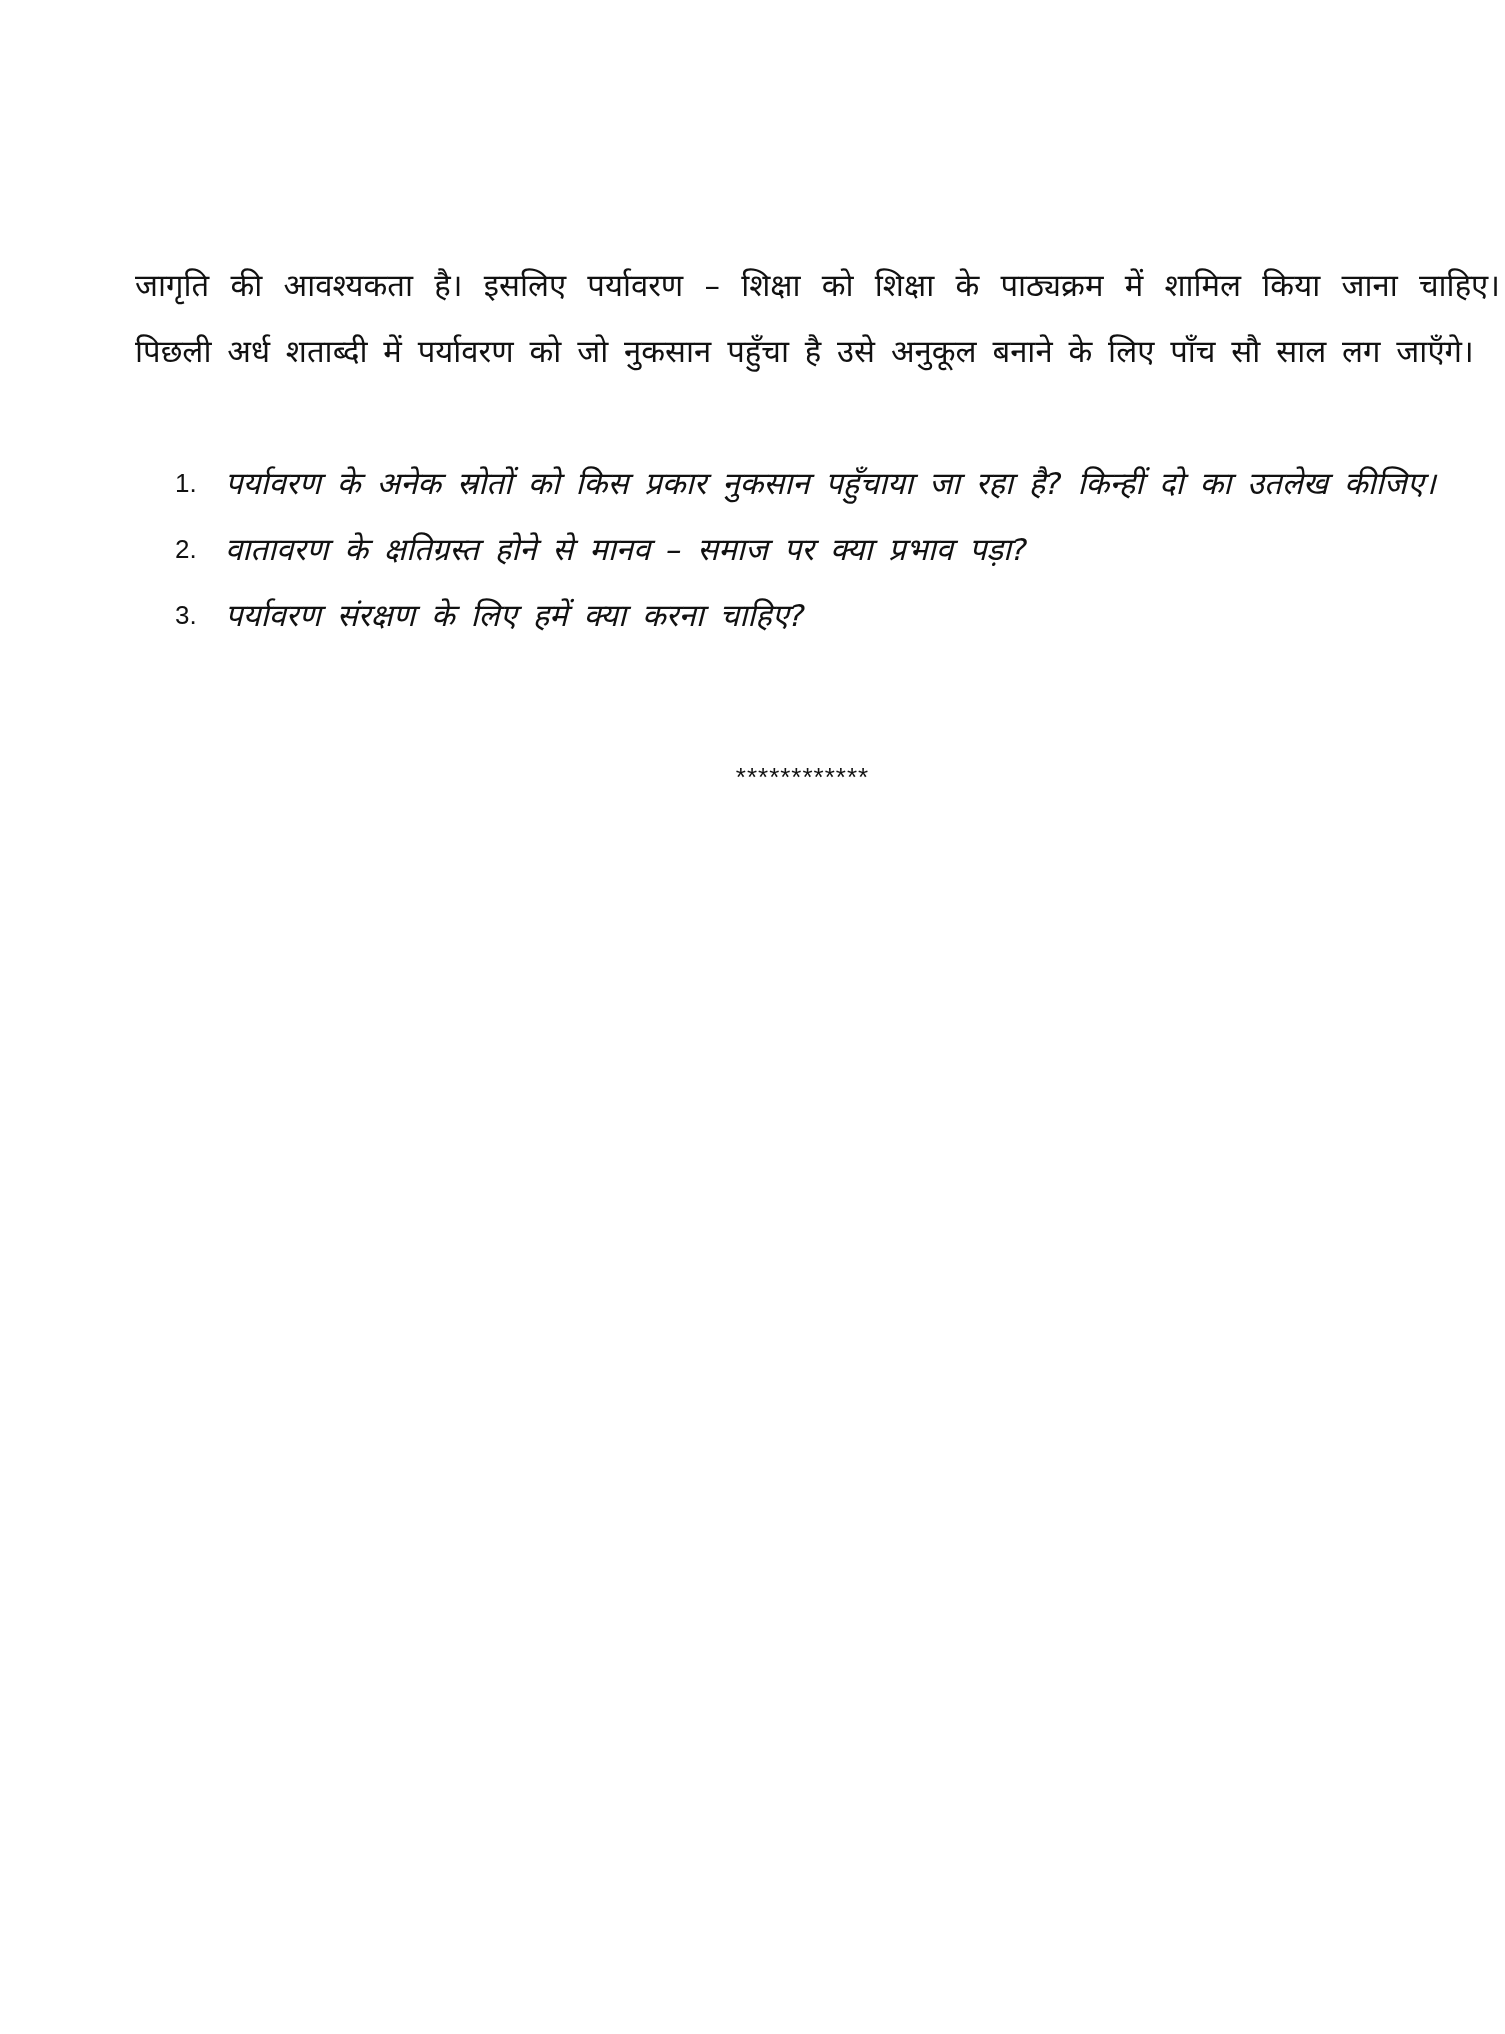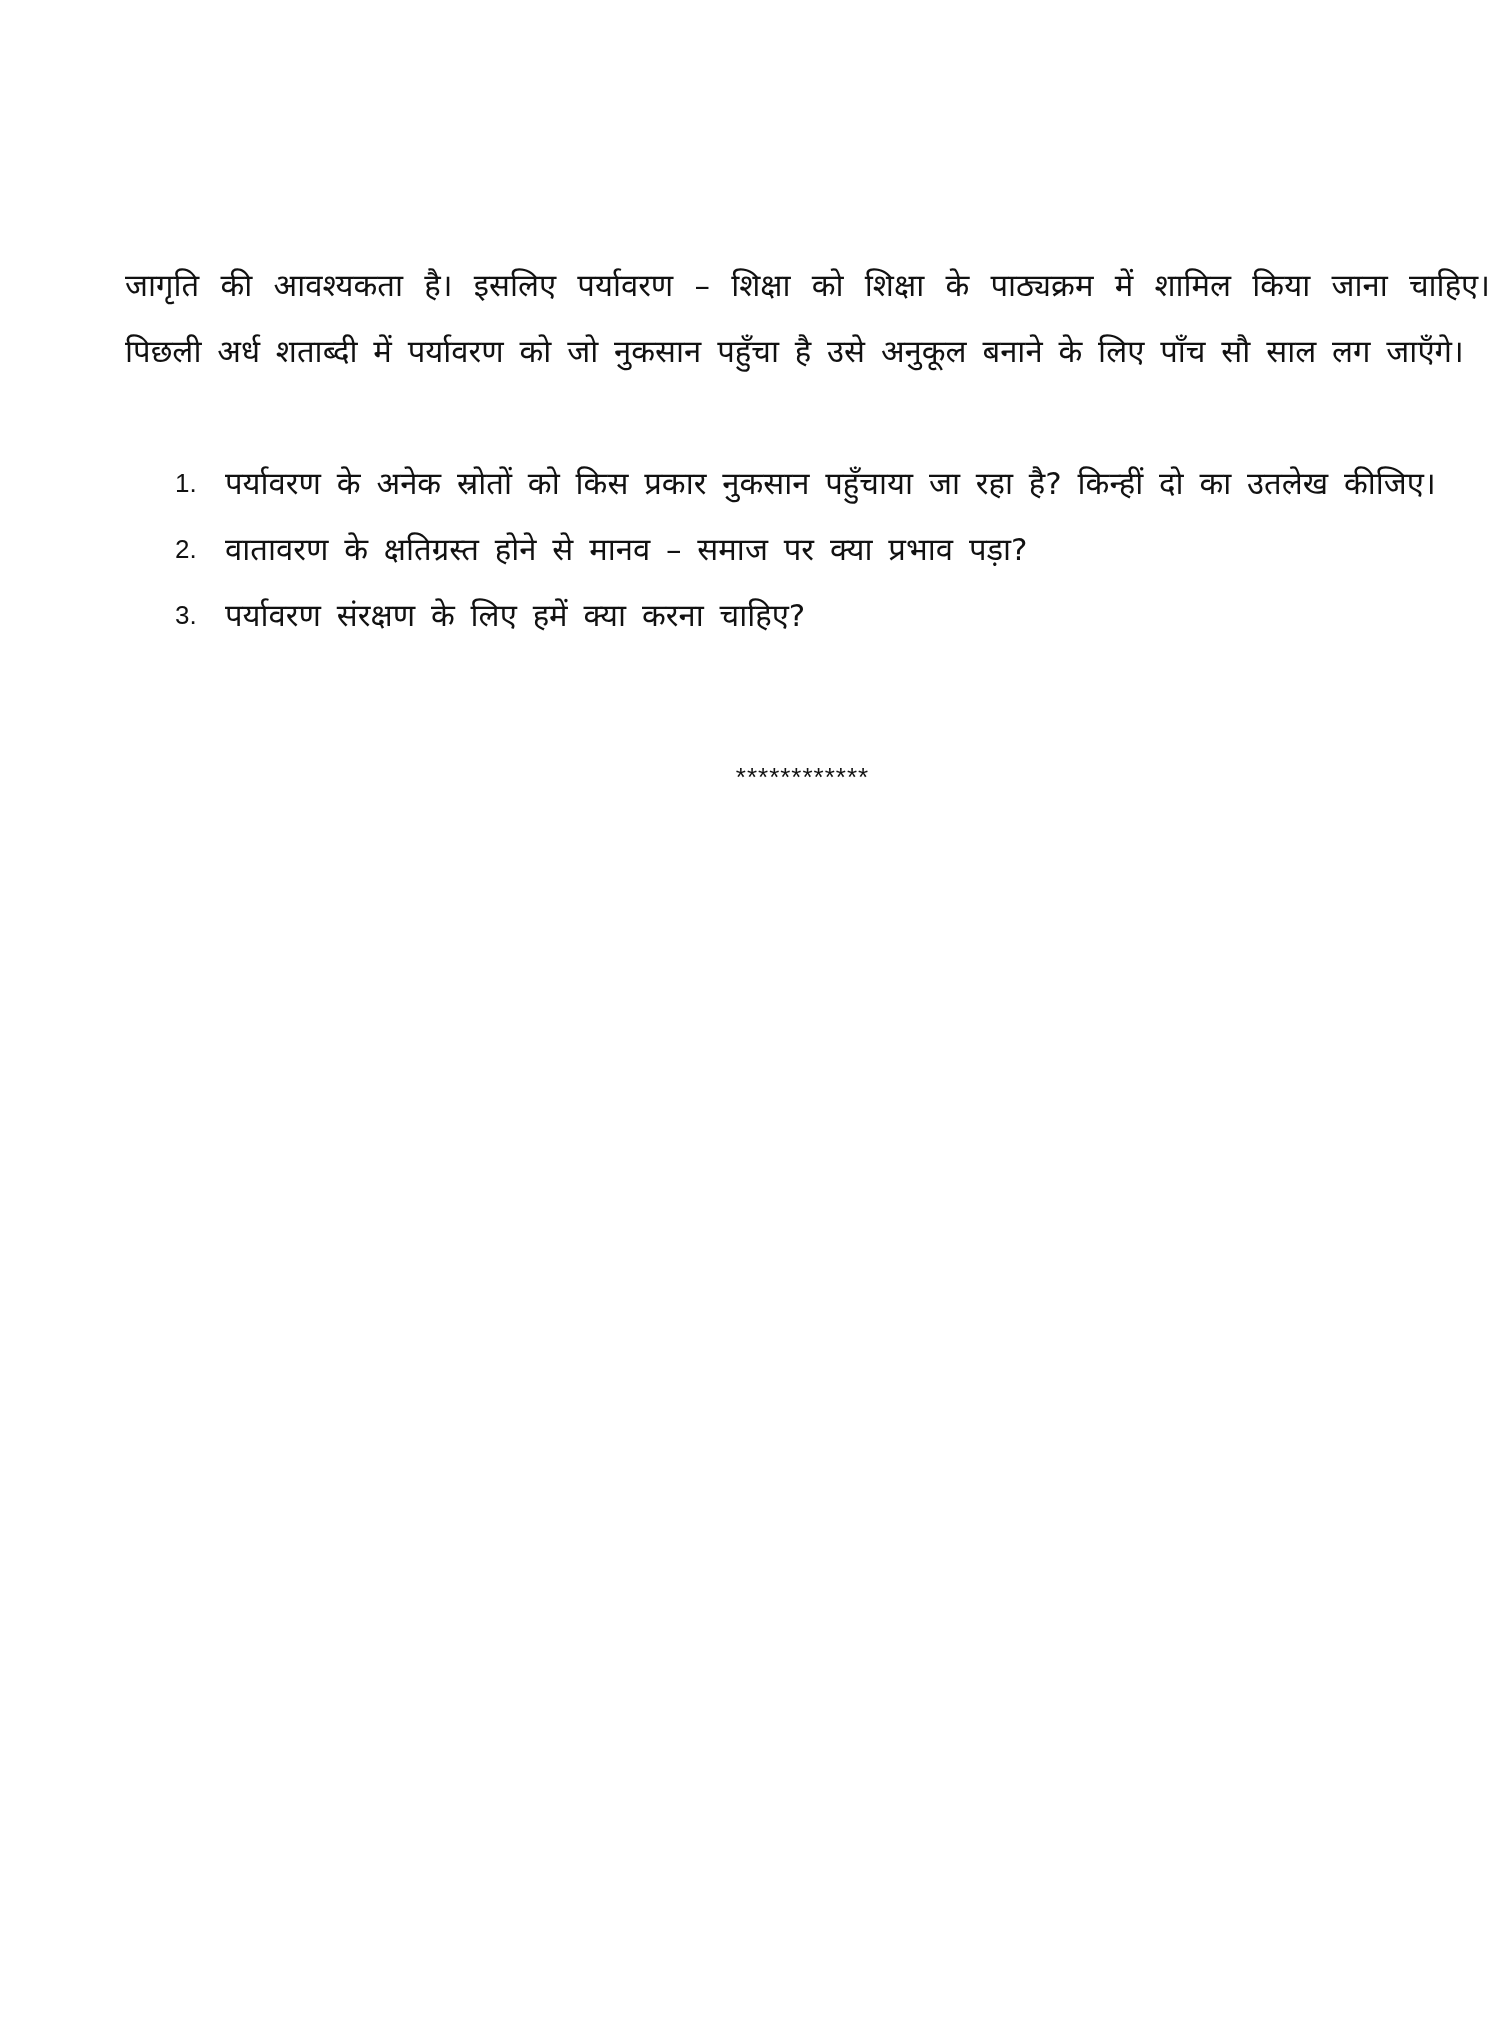--- a/index.html
+++ b/index.html
@@ -16,21 +16,21 @@
       font-family: "DejaVu Sans", "Liberation Sans", sans-serif;
     }
     .page {
       position: absolute;
       left: 0; top: 0;
       width: 1505px;
       height: 2034px;
     }
     .para {
       position: absolute;
-      left: 125px;
+      left: 135px;
       top: 252px;
       width: 1365px;
       font-size: 31px;
       line-height: 66px;
       text-align: justify;
       text-align-last: left;
       margin: 0;
       word-spacing: 6px;
     }
     .qlist {
@@ -55,20 +55,21 @@
       left: 0;
       top: 0;
       font-family: "Liberation Sans", sans-serif;
       font-size: 26px;
       line-height: 66px;
     }
     .qtext {
       display: block;
       text-align: justify;
       text-align-last: left;
+      font-style: italic;
     }
     .divider {
       position: absolute;
       left: 0;
       width: 1505px;
       top: 762px;
       text-align: center;
       font-family: "Liberation Sans", sans-serif;
       font-size: 26px;
       letter-spacing: 1px;

